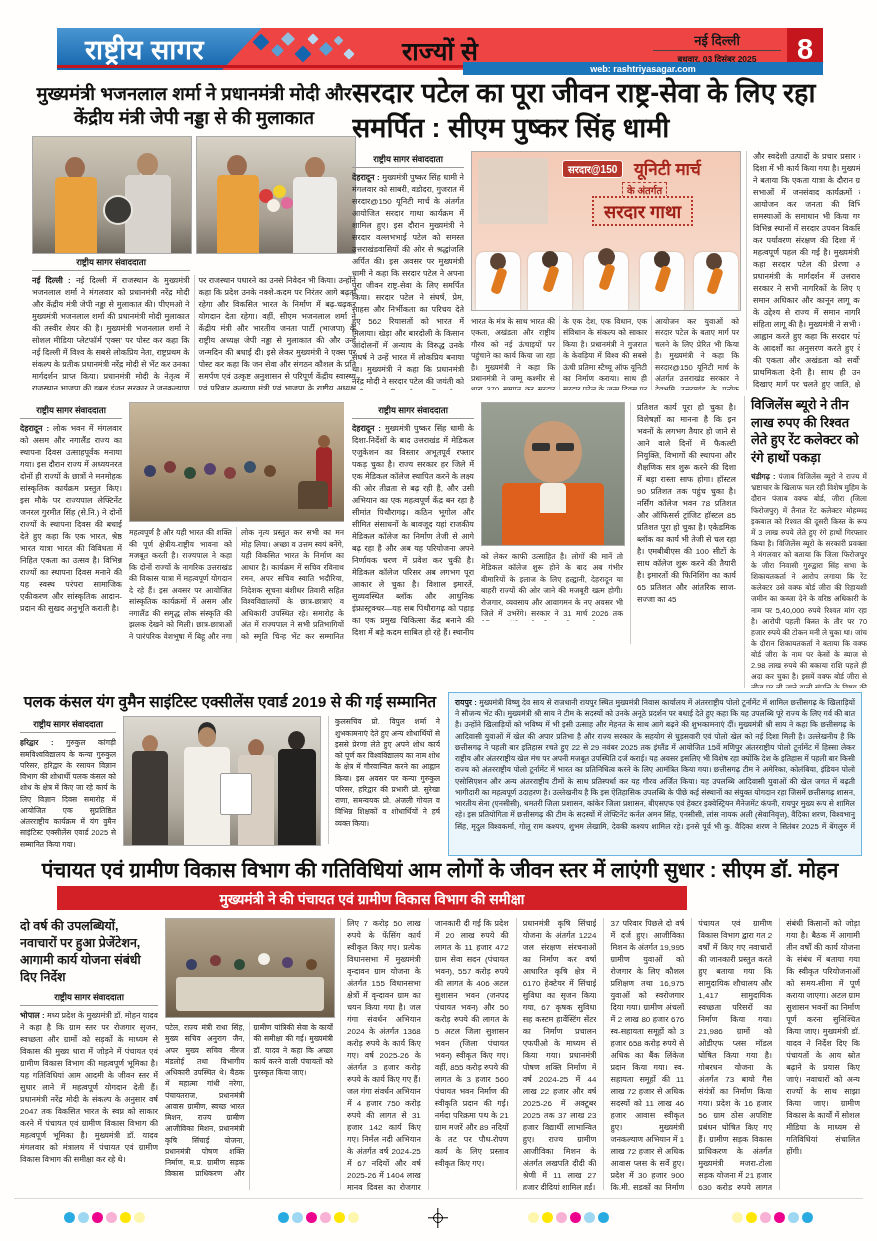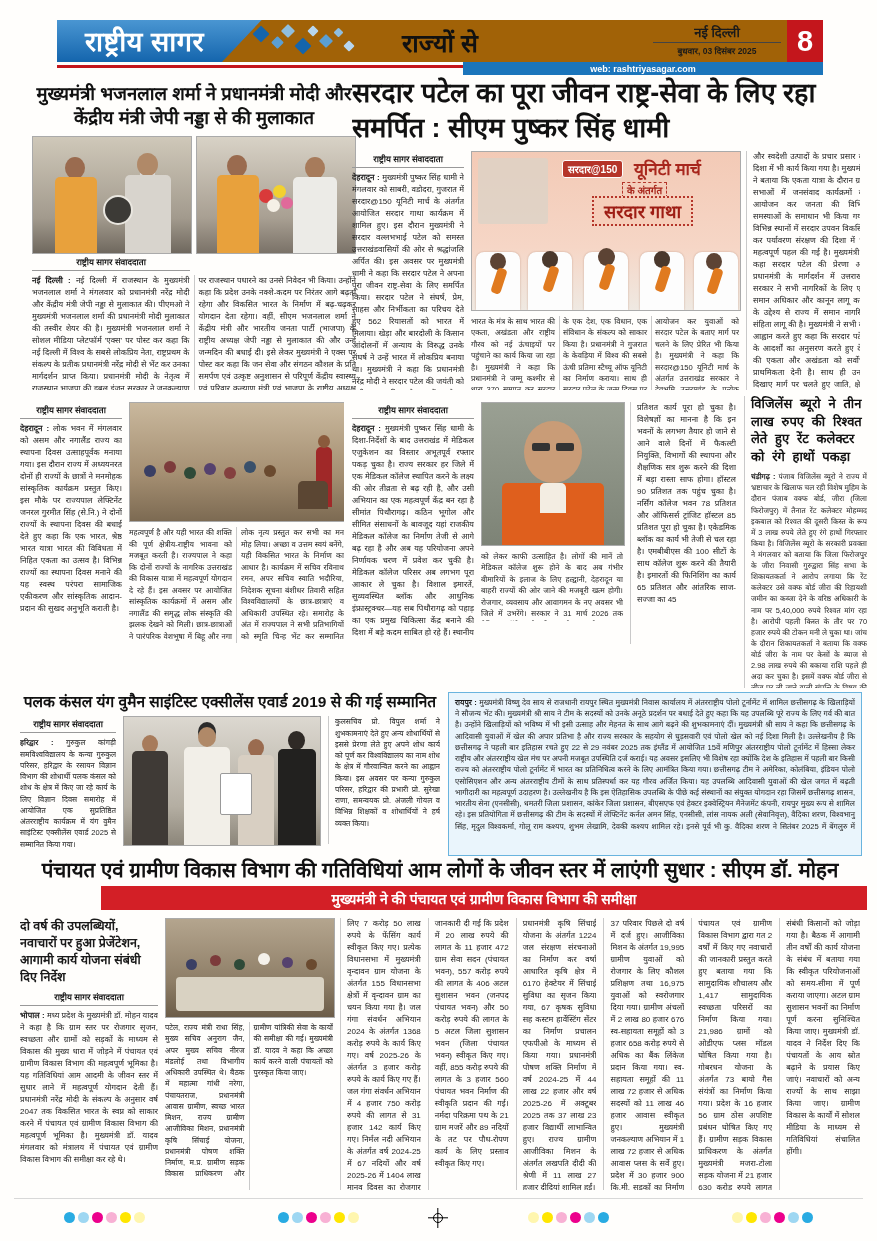--- a/index.html
+++ b/index.html
@@ -1,19 +1,19 @@
 <!DOCTYPE html>
 <html><head>
 <meta charset="utf-8">
 <style>
   html,body{margin:0;padding:0;background:#ffffff;}
   .page{position:relative;width:877px;height:1241px;background:#fffefc;font-family:"Liberation Sans",sans-serif;color:#1a1a1a;overflow:hidden;}
   
   .header{position:absolute;left:57px;top:20px;width:766px;height:58px;}
-  .hbar{position:absolute;left:0;top:0;width:100%;height:42px;background:#a16207;}
+  .hbar{position:absolute;left:0;top:8px;width:100%;height:42px;background:#ef4444;}
   .logoband{position:absolute;left:0;top:0;width:330px;height:42px;background:linear-gradient(180deg,#4a96d2,#1465ad);clip-path:polygon(0 0,62% 0,50% 100%,0 100%);}
   .papername{position:absolute;left:28px;top:2px;font-size:27px;font-weight:800;color:#fff;letter-spacing:.5px;}
   .diamond{position:absolute;transform:rotate(45deg);border-radius:1px;}
   .sectiontitle{position:absolute;left:50%;top:5px;transform:translateX(-50%);font-size:25px;font-weight:800;color:#111;}
   .dateblock{position:absolute;right:42px;top:3px;width:128px;text-align:center;}
   .city{font-size:13px;font-weight:800;border-bottom:1px solid #444;padding-bottom:1px;}
   .dateline{font-size:8.5px;font-weight:700;margin-top:2px;}
   .pagenum{position:absolute;right:0;top:0;width:36px;height:42px;background:#c4161c;color:#fff;font-size:29px;font-weight:800;display:flex;align-items:center;justify-content:center;}
   .redline{position:absolute;left:0;top:45px;width:53%;height:2.5px;background:#c4161c;}
   .webbar{position:absolute;right:0;top:42px;width:47%;height:13px;background:#1b75bb;color:#fff;font-size:9px;font-weight:700;display:flex;align-items:center;justify-content:center;}
@@ -41,21 +41,21 @@
   .dots{position:absolute;top:1212px;display:flex;gap:3px;}
   .dot{width:11px;height:11px;border-radius:50%;display:inline-block;}
   .crosshair{position:absolute;left:430px;top:1210px;width:16px;height:16px;}
   .crosshair::before{content:"";position:absolute;left:50%;top:-2px;width:1.4px;height:20px;background:#000;transform:translateX(-50%);}
   .crosshair::after{content:"";position:absolute;top:50%;left:-2px;height:1.4px;width:20px;background:#000;transform:translateY(-50%);}
   .ring{position:absolute;inset:3px;border:1.4px solid #000;border-radius:50%;}
   
   .polobox{border:1.5px solid #6ab4de;background:#eaf5fc;}
   .polohead{background:#cfe8f7;color:#06344f;font-size:11.5px;font-weight:800;text-align:center;padding:3px 2px;border-bottom:1px solid #9ecfe9;}
   .polobody{font-size:7.6px;line-height:1.48;text-align:justify;padding:4px 6px;color:#1c1c1c;}
-  .banner-red{position:absolute;left:57px;top:886px;width:766px;height:24px;background:#d31f26;color:#fff;font-size:14px;font-weight:800;display:flex;align-items:center;justify-content:center;margin-left:44px;}
+  .banner-red{position:absolute;left:57px;top:886px;width:630px;height:24px;background:#d31f26;color:#fff;font-size:14px;font-weight:800;display:flex;align-items:center;justify-content:center;}
   .subhead{font-size:12.5px;font-weight:800;line-height:1.35;margin-bottom:3px;}
   .colsep{border-left:.5px solid #c9c9c9;padding-left:6px;}
 </style>
 </head>
 <body>
 
 <div class="page">
 
   <div class="header">
     <div class="hbar">
@@ -199,21 +199,21 @@
           <span class="torso" style="left:20px;top:80px;width:102px;height:62px;background:#df5f1d;"></span>
           <span class="torso" style="left:58px;top:80px;width:26px;height:30px;background:#f3ede2;"></span>
         </div>
         <div class="body" style="height:70px;margin-top:5px;font-size:7.6px;">को लेकर काफी उत्साहित है। लोगों की मानें तो मेडिकल कॉलेज शुरू होने के बाद अब गंभीर बीमारियों के इलाज के लिए हल्द्वानी, देहरादून या बाहरी राज्यों की ओर जाने की मजबूरी खत्म होगी। रोजगार, व्यवसाय और आवागमन के नए अवसर भी जिले में उभरेंगे। सरकार ने 31 मार्च 2026 तक मेडिकल कॉलेज को पूरी तरह तैयार करने का लक्ष्य रखा है। अगर निर्माण की यही गति बनी रही तो यह लक्ष्य समय पर पूरा होता नजर आ रहा है।</div>
       </div>
       <div class="body colsep" style="flex:1;height:242px;">प्रतिशत कार्य पूरा हो चुका है। विशेषज्ञों का मानना है कि इन भवनों के लगभग तैयार हो जाने से आने वाले दिनों में फैकल्टी नियुक्ति, विभागों की स्थापना और शैक्षणिक सत्र शुरू करने की दिशा में बड़ा रास्ता साफ होगा। हॉस्टल 90 प्रतिशत तक पहुंच चुका है। नर्सिंग कॉलेज भवन 78 प्रतिशत और ऑफिसर्स ट्रांजिट हॉस्टल 85 प्रतिशत पूरा हो चुका है। एकेडमिक ब्लॉक का कार्य भी तेजी से चल रहा है। एमबीबीएस की 100 सीटों के साथ कॉलेज शुरू करने की तैयारी है। इमारतों की फिनिशिंग का कार्य 65 प्रतिशत और आंतरिक साज-सज्जा का 45</div>
     </div>
   </div>
 
   <div class="art" style="left:744px;top:396px;width:116px;height:292px;border-left:.5px solid #c9c9c9;padding-left:6px;">
-    <div class="hl" style="font-size:13px;line-height:1.35;font-family:Liberation Mono, monospace;">विजिलेंस ब्यूरो ने तीन लाख रुपए की रिश्वत लेते हुए रेंट कलेक्टर को रंगे हाथों पकड़ा</div>
+    <div class="hl" style="font-size:13px;line-height:1.35;">विजिलेंस ब्यूरो ने तीन लाख रुपए की रिश्वत लेते हुए रेंट कलेक्टर को रंगे हाथों पकड़ा</div>
     <div class="body" style="margin-top:5px;height:220px;font-size:7.4px;">
       <b>चंडीगढ़ :</b>
       <span>पंजाब विजिलेंस ब्यूरो ने राज्य में भ्रष्टाचार के खिलाफ चल रही विशेष मुहिम के दौरान पंजाब वक्फ बोर्ड, जीरा (जिला फिरोजपुर) में तैनात रेंट कलेक्टर मोहम्मद इकबाल को रिश्वत की दूसरी किस्त के रूप में 3 लाख रुपये लेते हुए रंगे हाथों गिरफ्तार किया है। विजिलेंस ब्यूरो के सरकारी प्रवक्ता ने मंगलवार को बताया कि जिला फिरोजपुर के जीरा निवासी गुरुद्वारा सिंह सभा के शिकायतकर्ता ने आरोप लगाया कि रेंट कलेक्टर उसे वक्फ बोर्ड जीरा की रिहायशी जमीन का कब्जा देने के वरिष्ठ अधिकारी के नाम पर 5,40,000 रुपये रिश्वत मांग रहा है। आरोपी पहली किस्त के तौर पर 70 हजार रुपये की टोकन मनी ले चुका था। जांच के दौरान शिकायतकर्ता ने बताया कि वक्फ बोर्ड जीरा के नाम पर केसों के ब्याज से 2.98 लाख रुपये की बकाया राशि पहले ही अदा कर चुका है। इसमें वक्फ बोर्ड जीरा से लीज पर ली जाने वाली संपत्ति के विषय की जांच भी शामिल थी। यह केस विजिलेंस ब्यूरो की टीम ने रेंट कलेक्टर मोहम्मद इकबाल के कार्यालय से जांच के दौरान बरामद किए।</span>
     </div>
   </div>
 
   <div class="art" style="left:20px;top:692px;width:420px;height:162px;">
     <div class="hl" style="font-size:15.5px;text-align:center;line-height:1.25;">पलक कंसल यंग वुमैन साइंटिस्ट एक्सीलेंस एवार्ड 2019 से की गई सम्मानित</div>
     <div style="display:flex;gap:7px;margin-top:5px;">
       <div style="width:96px;flex:none;">

